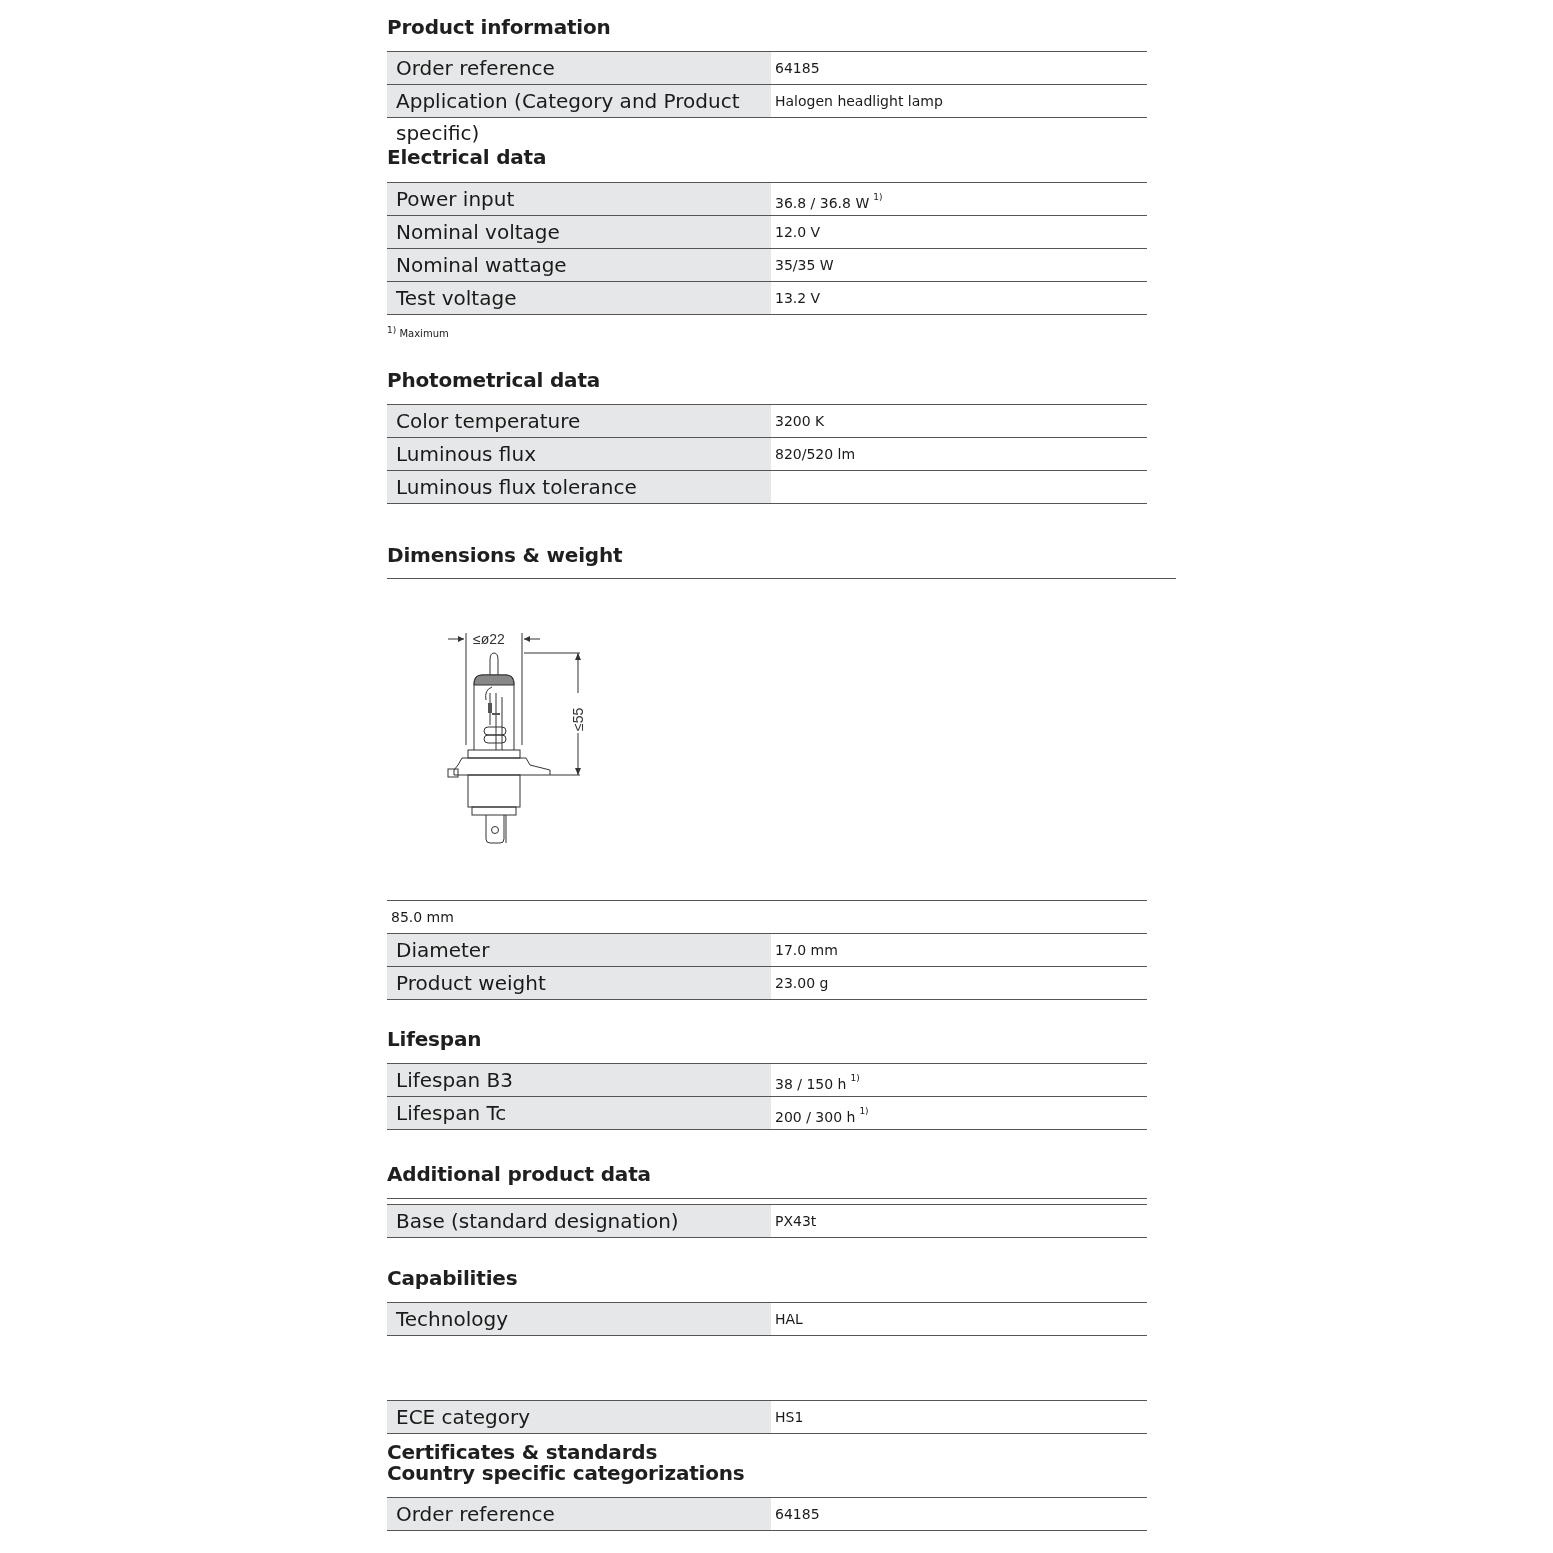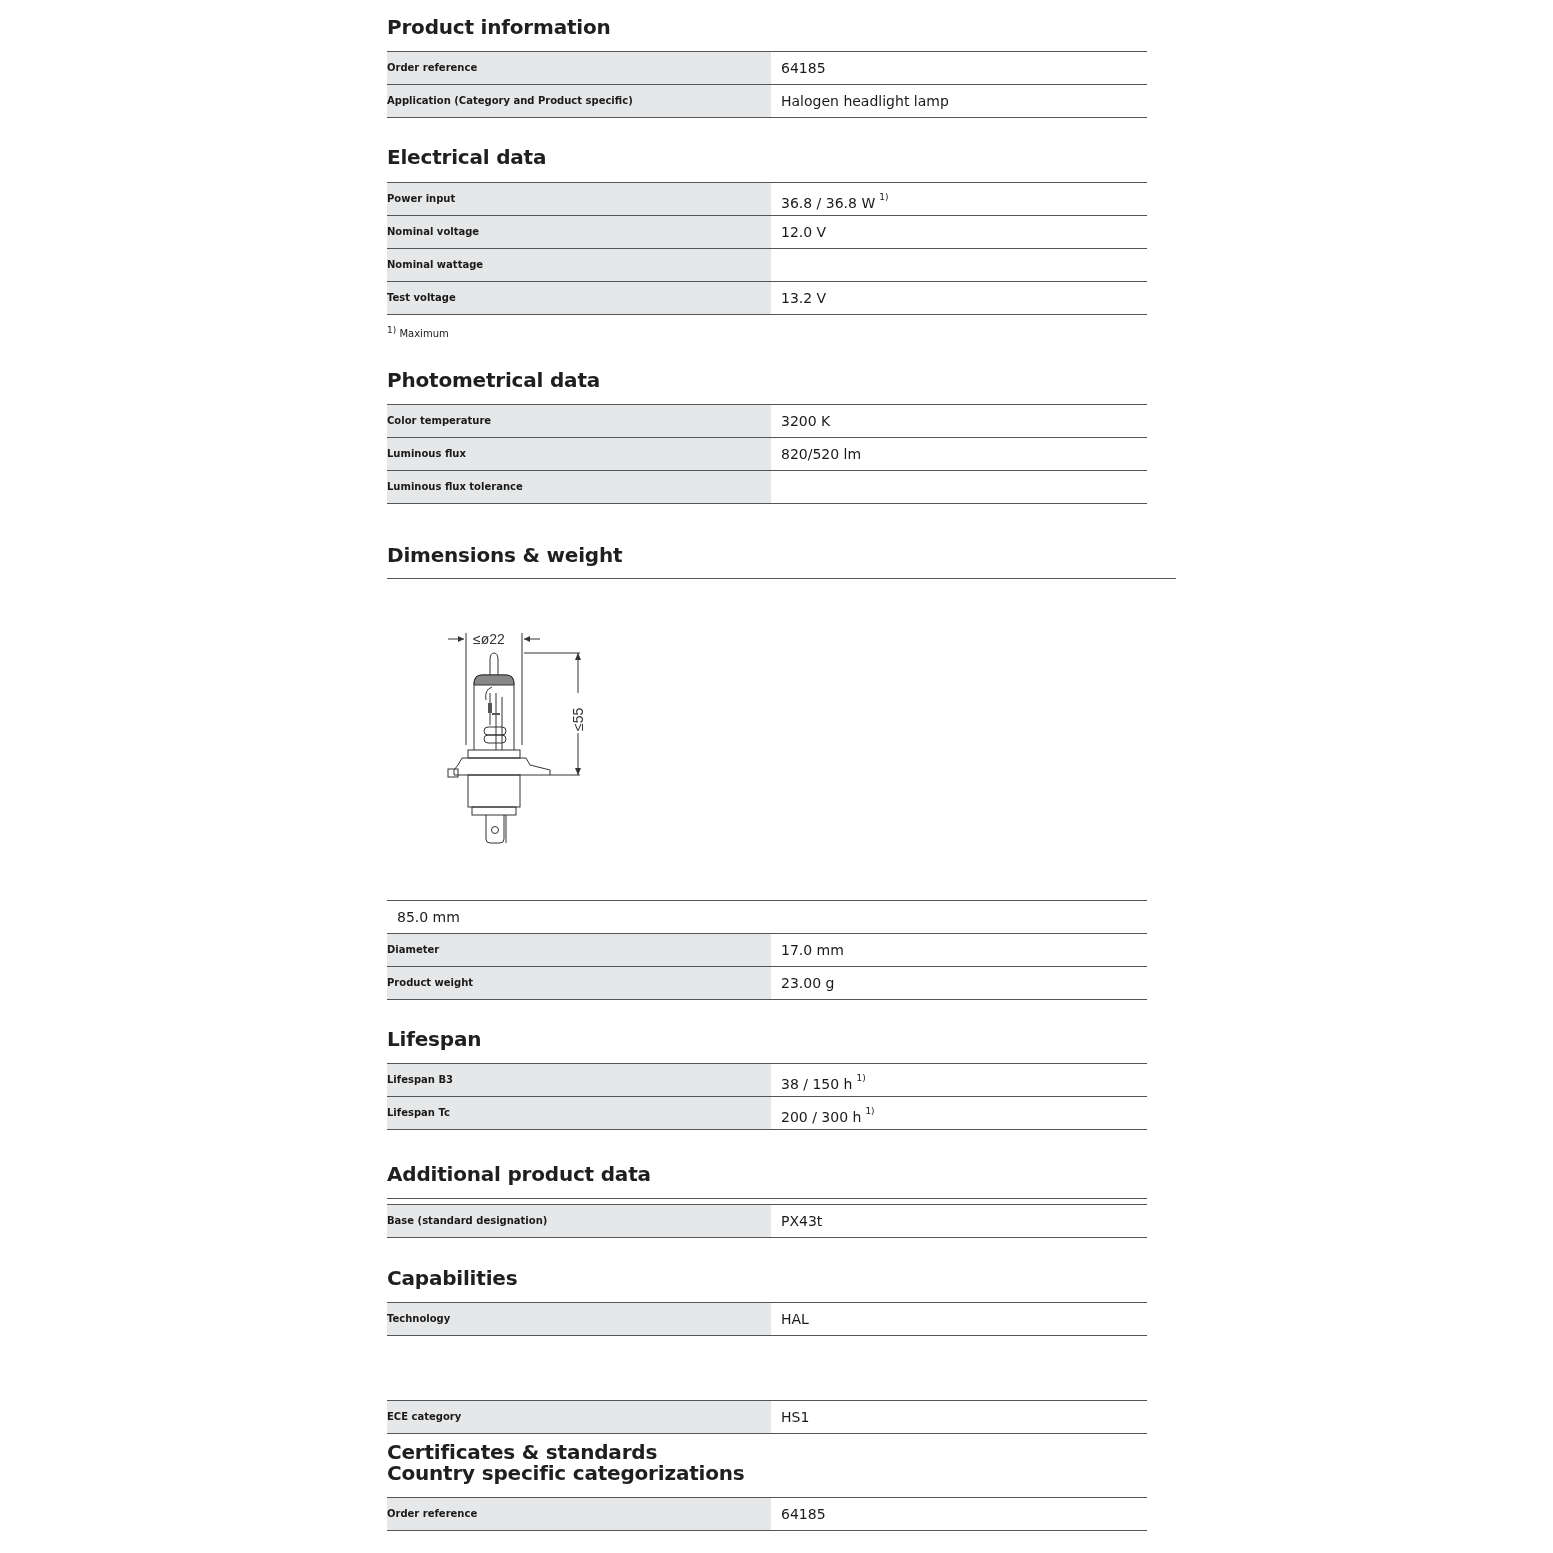--- a/index.html
+++ b/index.html
@@ -2,22 +2,22 @@
 <html><head>
   <meta charset="utf-8">
   <style>
     html, body { margin: 0; padding: 0; background: #ffffff; }
     body { width: 1553px; height: 1553px; position: relative; overflow: hidden;
            font-family: "DejaVu Sans", "Liberation Sans", sans-serif; color: #1a1a1a; }
     .sheet { position: absolute; left: 387px; top: 0; width: 760px; }
     .section-title { position: absolute; left: 0; font-size: 20px; font-weight: bold; color: #1f1f1f; letter-spacing: -0.2px; }
     .table { position: absolute; left: 0; width: 760px; border-top: 1px solid #555; }
     .row { display: flex; height: 32px; border-bottom: 1px solid #555; }
-    .row .k { width: 384px; background: #e6e7e8; font-size: 10px; font-weight: bold; line-height: 32px; box-sizing: border-box; color: #1a1a1a; }
-    .row .v { flex: 1; font-size: 14px; padding-left: 10px; line-height: 32px; color: #1a1a1a; }
+    .row .k { width: 384px; background: #e6e7e8; font-size: 20px; font-weight: normal; padding-left: 9px; line-height: 32px; box-sizing: border-box; color: #1a1a1a; }
+    .row .v { flex: 1; font-size: 14px; padding-left: 4px; line-height: 32px; color: #1a1a1a; }
     .row .v sup { font-size: 9px; margin-left: 4px; position: relative; top: -2px; }
     .footnote { position: absolute; left: 0; font-size: 10px; color: #222; text-align: right; }
     .footnote sup { font-size: 9px; }
     .rule { position: absolute; left: 0; height: 0; border-top: 1px solid #555; }
     .drawing { position: absolute; left: 440px; top: 625px; width: 150px; height: 225px; }
   </style>
 </head>
 <body>
 
 <div class="sheet">
@@ -39,20 +39,21 @@
     <div class="row">
       <div class="k">Power input</div>
       <div class="v"><span>36.8 / 36.8 W</span><sup>1)</sup></div>
     </div>
     <div class="row">
       <div class="k">Nominal voltage</div>
       <div class="v">12.0 V</div>
     </div>
     <div class="row">
       <div class="k">Nominal wattage</div>
+      <div class="v">35/35 W</div>
     </div>
     <div class="row">
       <div class="k">Test voltage</div>
       <div class="v">13.2 V</div>
     </div>
   </div>
   <div class="footnote" style="top:325px"><sup>1)</sup> <span>Maximum</span></div>
 
   <div class="section-title" style="top:368px">Photometrical data</div>
   <div class="table" style="top:404px">

